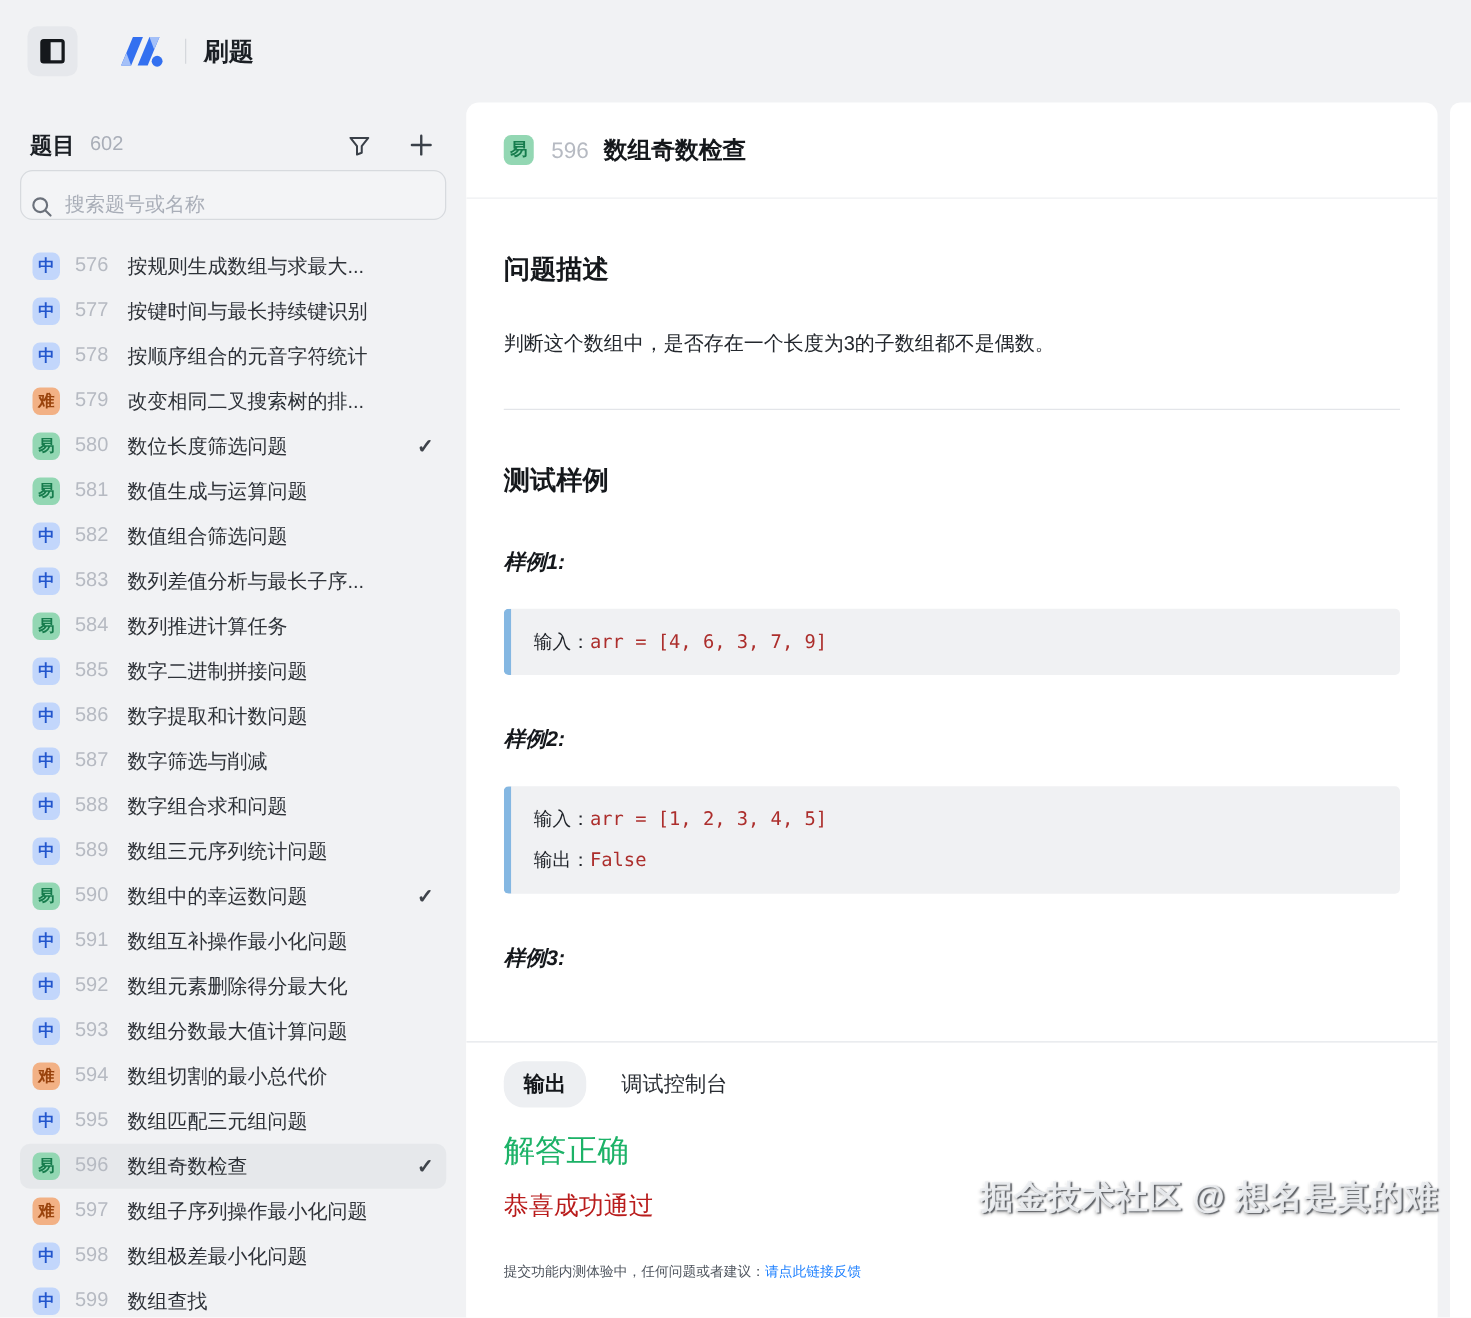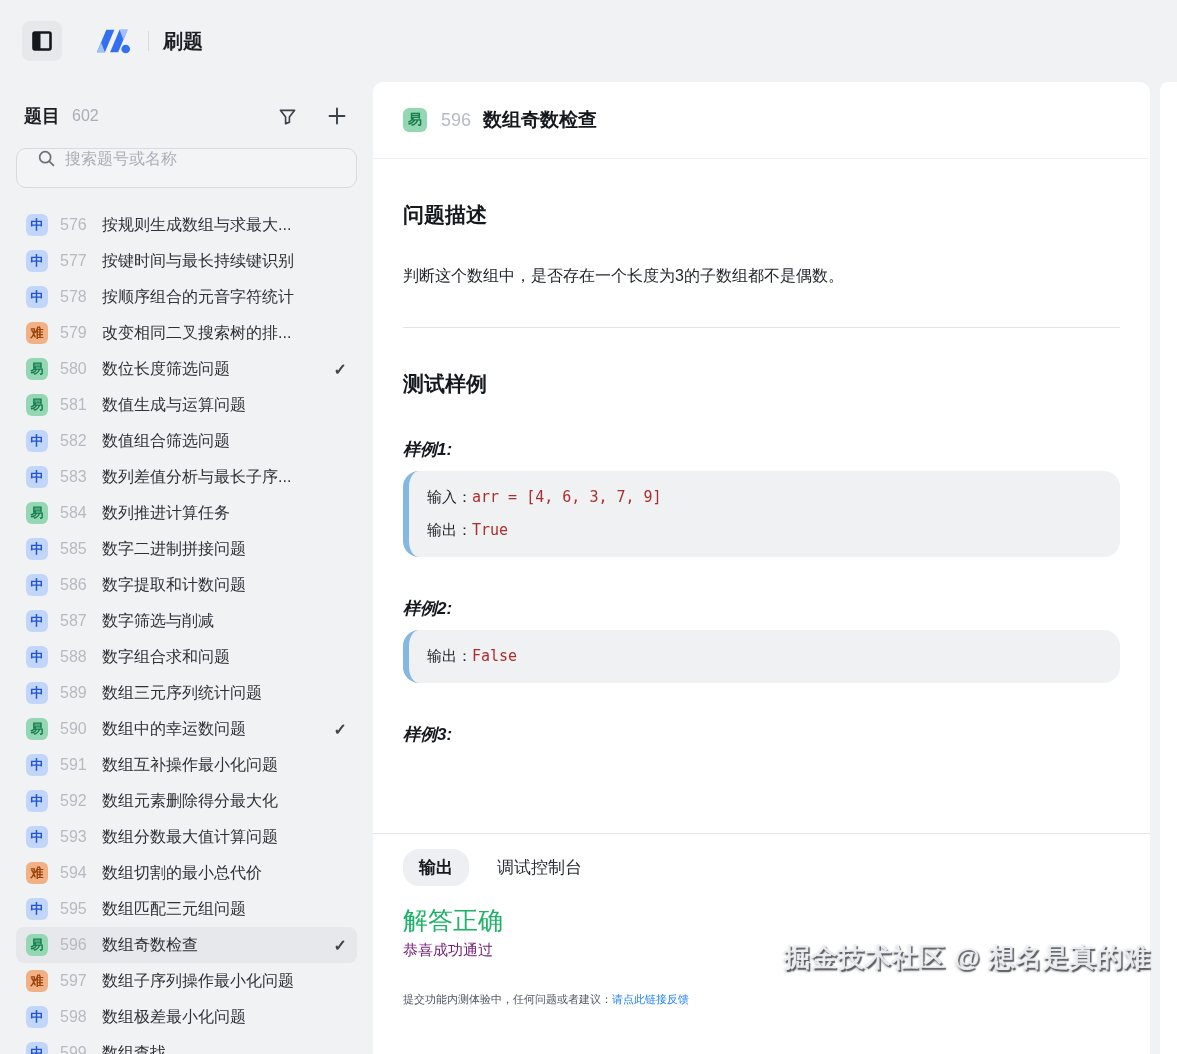--- a/index.html
+++ b/index.html
@@ -20,21 +20,21 @@
   .main-gap { width:10px; flex:none; }
   .right-sliver { width:17px; flex:none; background:#fff; border-radius:8px 0 0 0; }
 
   
   .sb-header { display:flex; align-items:center; padding:22px 26px 0 24px; }
   .sb-title { font-size:18px; font-weight:700; color:#1b1f24; }
   .sb-count { font-size:16px; color:#a9aeb8; margin-left:12px; }
   .sb-icons { margin-left:auto; display:flex; align-items:center; gap:30px; }
   .sb-icon { cursor:pointer; display:flex; align-items:center; color:#3a4048; }
 
-  .search-box { margin:20px 16px 0; height:40px; border:1px solid #d7dade; border-radius:10px; background:#f3f4f6; display:flex; align-items:flex-start; padding:0 20px; gap:9px; }
+  .search-box { margin:8px 16px 0; height:40px; border:1px solid #d7dade; border-radius:10px; background:#f3f4f6; display:flex; align-items:flex-end; padding:0 7px; gap:9px; }
   .search-ph { font-size:16px; color:#a9aeb8; }
 
   .problem-list { margin-top:19px; }
   .p-row { height:36px; margin:0 16px; padding:0 10px 0 10px; border-radius:8px; display:flex; align-items:center; cursor:pointer; }
   .p-row.selected { background:#e6e8eb; }
   .diff-badge { width:22px; height:22px; border-radius:6px; font-size:13px; font-weight:700; display:flex; align-items:center; justify-content:center; flex:none; }
   .diff-mid  { background:#c2d6fb; color:#2356cd; }
   .diff-hard { background:#f2b185; color:#99430d; }
   .diff-easy { background:#93d7b3; color:#167c4d; }
   .p-num { font-size:16px; color:#b6bac2; margin-left:12px; width:36px; flex:none; }
@@ -46,31 +46,31 @@
   .prob-header .diff-badge { width:24px; height:24px; font-size:14px; }
   .ph-num { font-size:18px; color:#b6bac2; margin-left:14px; }
   .ph-title { font-size:19px; font-weight:700; color:#15181c; margin-left:12px; }
 
   
   .prob-content { height:674px; flex:none; padding:0 30px; overflow:hidden; }
   .sec-heading { font-size:21px; font-weight:700; color:#15181c; margin-top:42px; }
   .desc-text { font-size:16px; color:#23272d; margin-top:34px; line-height:1.6; }
   .content-hr { border:none; border-top:1px solid #e3e5e9; margin-top:38px; }
   .example-label { font-size:17px; font-weight:700; font-style:italic; color:#15181c; margin-top:40px; }
-  .code-block { margin-top:10px; background:#f0f1f3; border-left:6px solid #84b7e2; border-radius:16px; padding:10px 18px; font-family:"DejaVu Sans Mono", monospace; font-size:15px; line-height:33px; }
+  .code-block { margin-top:26px; background:#f0f1f3; border-left:6px solid #84b7e2; border-radius:4px; padding:10px 18px; font-family:"DejaVu Sans Mono", monospace; font-size:15px; line-height:33px; }
   .code-line .c-label { color:#1f2329; }
   .code-line .c-code { color:#ac2e2c; }
 
   
   .output-panel { flex:1; border-top:1px solid #e4e6ea; padding:15px 30px; position:relative; background:#fff; }
   .op-tabs { display:flex; align-items:center; gap:28px; }
   .op-tab { font-size:17px; color:#2a2e34; padding:7px 0; cursor:pointer; }
   .op-tab.active { background:#edeff2; border-radius:16px; padding:7px 16px; font-weight:700; color:#15181c; }
   .result-title { margin-top:18px; font-size:25px; font-weight:500; color:#1cb267; }
-  .result-sub { margin-top:4px; font-size:15px; color:#701a75; }
+  .result-sub { margin-top:14px; font-size:20px; color:#b91c1c; }
   .feedback-row { margin-top:32px; font-size:11px; color:#4f555e; }
   .feedback-link { color:#1e80ff; cursor:pointer; }
 
   
   .watermark { position:absolute; top:940px; right:26px; font-size:26px; font-weight:700; letter-spacing:1px;
     color:rgba(236,238,241,0.95);
     text-shadow:1.5px 1.5px 1px rgba(70,74,80,0.85), -1px -1px 1px rgba(255,255,255,0.65), 0 2px 3px rgba(0,0,0,0.3);
     pointer-events:none; }
 </style>
 </head>
@@ -265,24 +265,24 @@
 
     <div class="prob-content">
       <div class="sec-heading">问题描述</div>
       <p class="desc-text">判断这个数组中，是否存在一个长度为3的子数组都不是偶数。</p>
       <hr class="content-hr">
       <div class="sec-heading">测试样例</div>
       <div id="examples">
           <div class="example-label">样例1:</div>
           <div class="code-block">
             <div class="code-line"><span class="c-label">输入：</span><span class="c-code">arr = [4, 6, 3, 7, 9]</span></div>
-            <div class="code-line"><span class="c-label">输出：</span><span class="c-code">True</span></div>
           </div>
           <div class="example-label">样例2:</div>
           <div class="code-block">
+            <div class="code-line"><span class="c-label">输入：</span><span class="c-code">arr = [1, 2, 3, 4, 5]</span></div>
             <div class="code-line"><span class="c-label">输出：</span><span class="c-code">False</span></div>
           </div>
           <div class="example-label">样例3:</div>
         </div>
     </div>
 
     <div class="output-panel">
       <div class="op-tabs">
         <span class="op-tab active">输出</span>
         <span class="op-tab">调试控制台</span>

